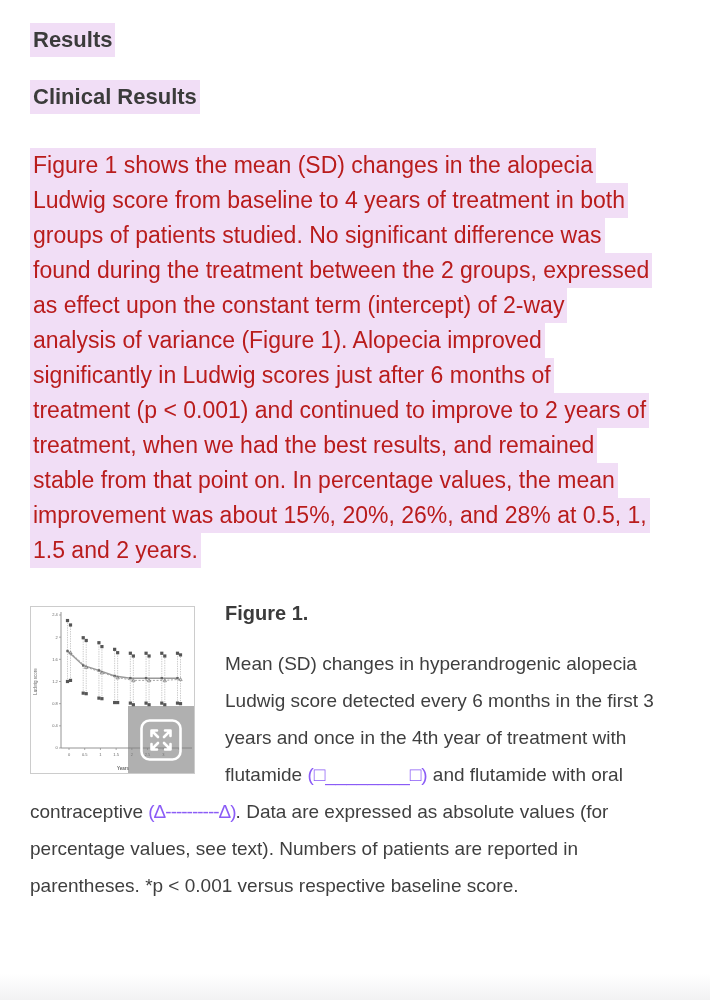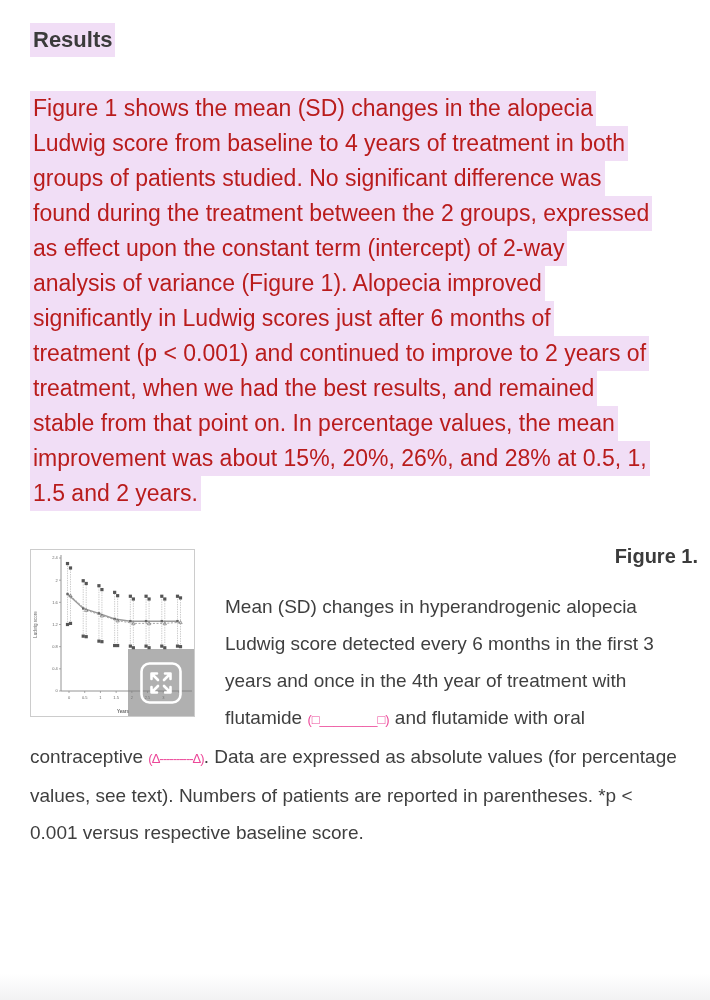--- a/index.html
+++ b/index.html
@@ -1,21 +1,21 @@
 <!DOCTYPE html>
 <html><head>
 <meta charset="utf-8">
 <style>
   html,body{margin:0;padding:0;}
   body{
     width:710px;height:1000px;position:relative;overflow:hidden;
     background:#ffffff;color:#3b3b3b;
     font-family:"Liberation Sans", sans-serif;
   }
-  .page{padding:25px 12px 0 30px;}
+  .page{padding:25px 20px 0 30px;}
 
   .h-results,.h-clinical{
     font-size:22px;line-height:30px;font-weight:700;margin:0;color:#3b3b3b;
   }
   .h-clinical{margin-top:27px;}
 
   .hl{
     background:#f1def6;
     padding:4px 3px 5px 3px;
     -webkit-box-decoration-break:clone;box-decoration-break:clone;
@@ -36,40 +36,41 @@
   }
   .thumb svg.chart{width:100%;height:100%;display:block;}
 
   .overlay{
     position:absolute;right:0;bottom:0;width:66px;height:67px;
     background:rgba(128,128,128,0.62);
     display:flex;align-items:center;justify-content:center;
   }
   .expand{width:44px;height:44px;display:block;}
 
-  .fig-label{font-size:20px;font-weight:700;margin:6px 0 0;color:#3b3b3b;text-align:right;}
+  .fig-label{font-size:20px;font-weight:700;margin:6px 0 0;color:#3b3b3b;}
   .fig-caption{
     font-size:19px;line-height:37px;margin:20px 0 0;
     color:#3f3f3f;max-width:655px;
   }
-  .sym{font-size:13px;color:#ec4899;white-space:nowrap;}
+  .sym{font-size:19px;color:#8b5cf6;white-space:nowrap;}
   .sym-oc{letter-spacing:-1px;}
 
   .bottom-fade{
     position:absolute;left:0;bottom:0;width:100%;height:26px;
     background:linear-gradient(to bottom,#ffffff,#f2f2f3);
   }
 </style>
 </head>
 <body>
 
 <div class="page">
 
   <h2 class="h-results"><span class="hl">Results</span></h2>
 
+  <h3 class="h-clinical"><span class="hl">Clinical Results</span></h3>
 
   <p class="body-text"><span class="hl">Figure 1 shows the mean (SD) changes in the alopecia Ludwig score from baseline to 4 years of treatment in both groups of patients studied. No significant difference was found during the treatment between the 2 groups, expressed as effect upon the constant term (intercept) of 2-way analysis of variance (Figure 1). Alopecia improved significantly in Ludwig scores just after 6 months of treatment (p &lt; 0.001) and continued to improve to 2 years of treatment, when we had the best results, and remained stable from that point on. In percentage values, the mean improvement was about 15%, 20%, 26%, and 28% at 0.5, 1, 1.5 and 2 years.</span></p>
 
   <div class="figure-block">
 
     <div class="thumb">
       <svg class="chart" id="thumb-chart" viewBox="0 0 163 166" preserveAspectRatio="none">
           <line x1="30" y1="5" x2="30" y2="141" stroke="#888" stroke-width="0.9"></line>
           <line x1="30" y1="141" x2="161" y2="141" stroke="#888" stroke-width="0.9"></line>
           <line x1="28" y1="141" x2="30" y2="141" stroke="#888" stroke-width="0.7"></line>

